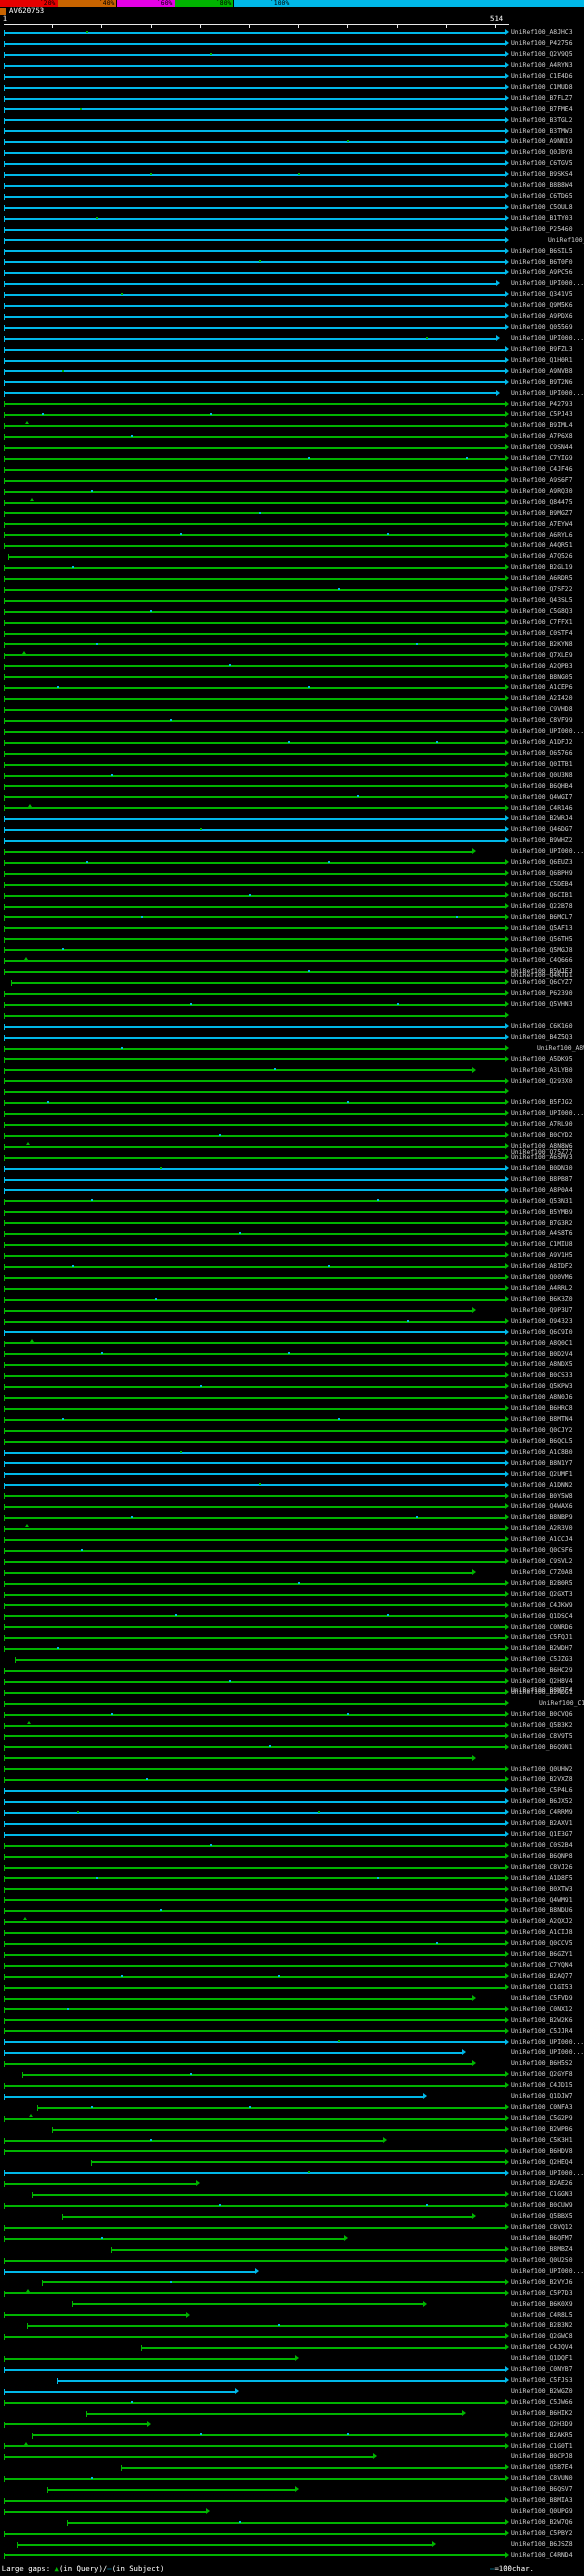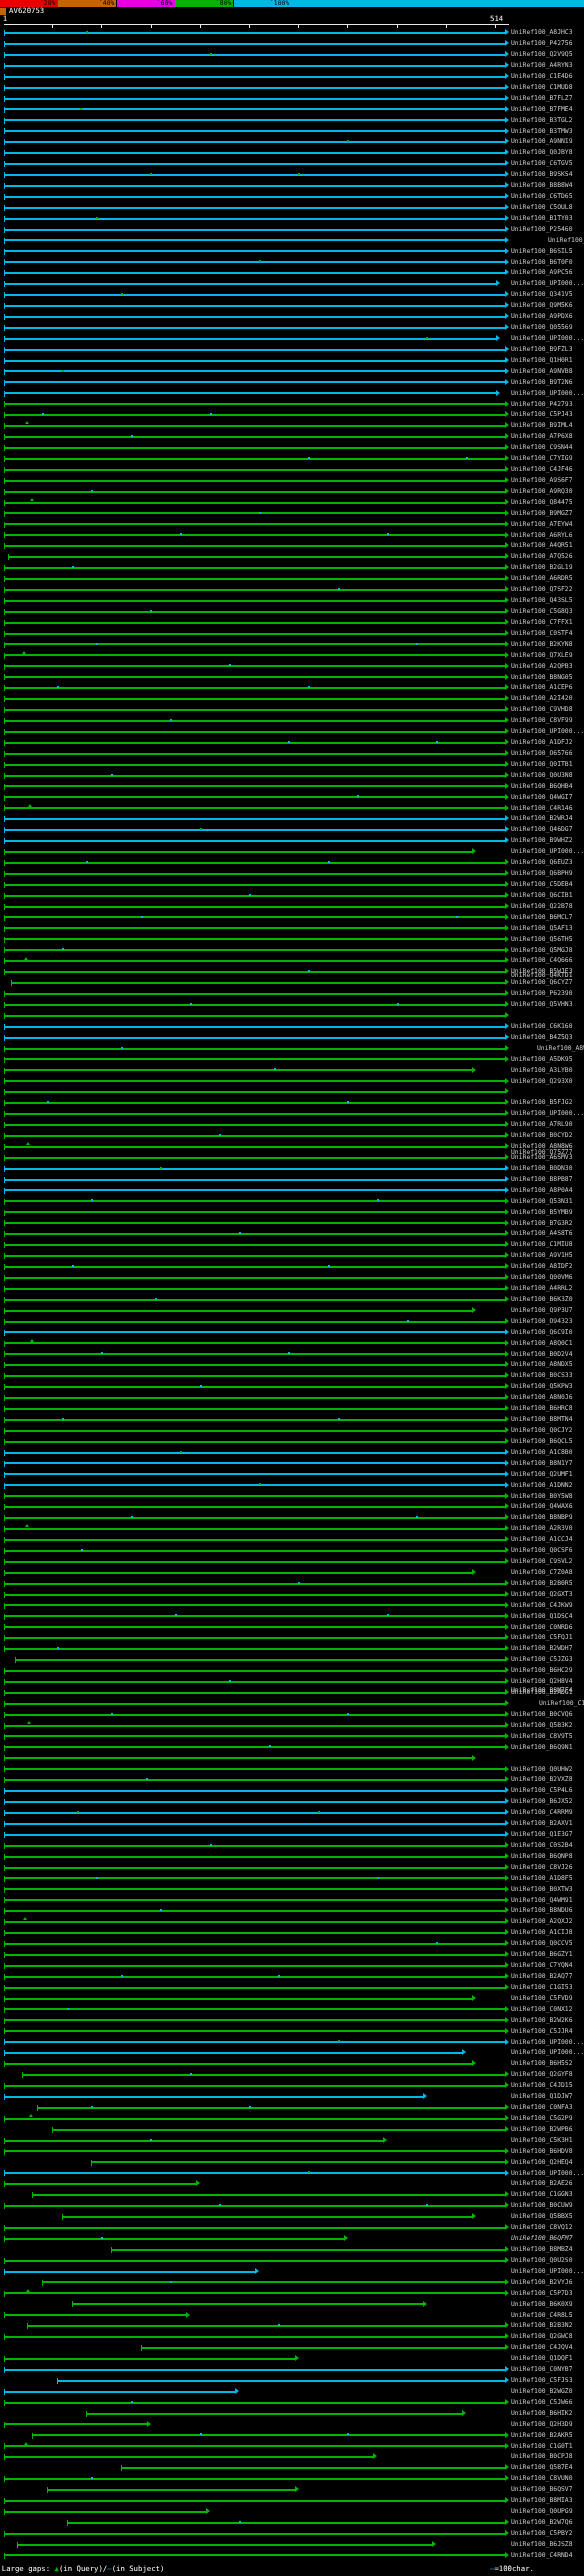--- a/index.html
+++ b/index.html
@@ -974,21 +974,21 @@
     <div class="arr arr-g" style="top: 2213px; left: 472px;"></div>
     <div class="hitlabel" style="top: 2213px;">UniRef100_Q5BBX5</div>
     <div class="bar bar-g" style="top: 2227px; left: 3.7px; width: 502px;"></div>
     <div class="tick bg-g" style="top: 2225px; left: 3.7px;"></div>
     <div class="arr arr-g" style="top: 2224px; left: 505px;"></div>
     <div class="hitlabel" style="top: 2224px;">UniRef100_C8VQ12</div>
     <div class="bar bar-g" style="top: 2238px; left: 3.7px; width: 340px;"></div>
     <div class="tick bg-g" style="top: 2236px; left: 3.7px;"></div>
     <div class="arr arr-g" style="top: 2235px; left: 344px;"></div>
     <div class="dot bg-c" style="top: 2237px; left: 101px;"></div>
-    <div class="hitlabel" style="top: 2235px; font-style: italic;">UniRef100_B6QFM7</div>
+    <div class="hitlabel" style="top: 2235px;">UniRef100_B6QFM7</div>
     <div class="bar bar-g" style="top: 2249px; left: 111px; width: 394px;"></div>
     <div class="tick bg-g" style="top: 2247px; left: 111px;"></div>
     <div class="arr arr-g" style="top: 2246px; left: 505px;"></div>
     <div class="hitlabel" style="top: 2246px;">UniRef100_B8MBZ4</div>
     <div class="bar bar-g" style="top: 2260px; left: 3.7px; width: 502px;"></div>
     <div class="tick bg-g" style="top: 2258px; left: 3.7px;"></div>
     <div class="arr arr-g" style="top: 2257px; left: 505px;"></div>
     <div class="hitlabel" style="top: 2257px;">UniRef100_Q0U2S0</div>
     <div class="bar bar-c" style="top: 2271px; left: 3.7px; width: 251px;"></div>
     <div class="tick bg-c" style="top: 2269px; left: 3.7px;"></div>

